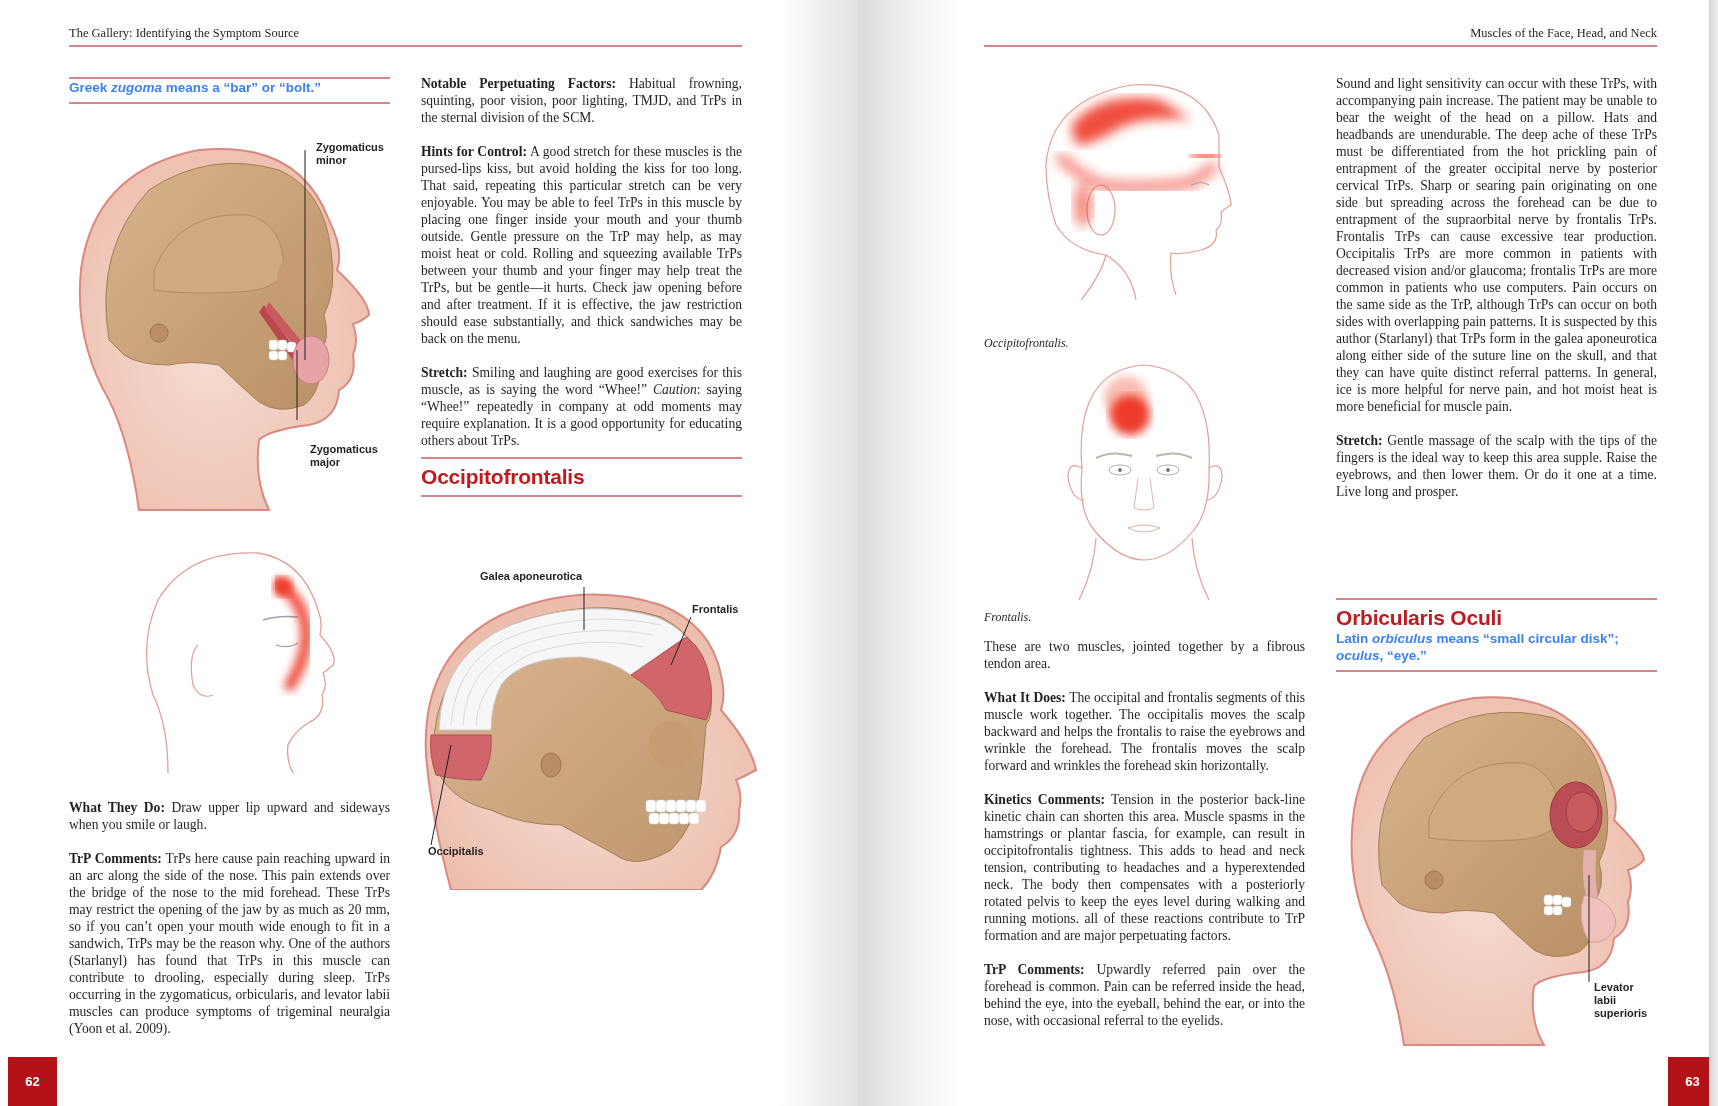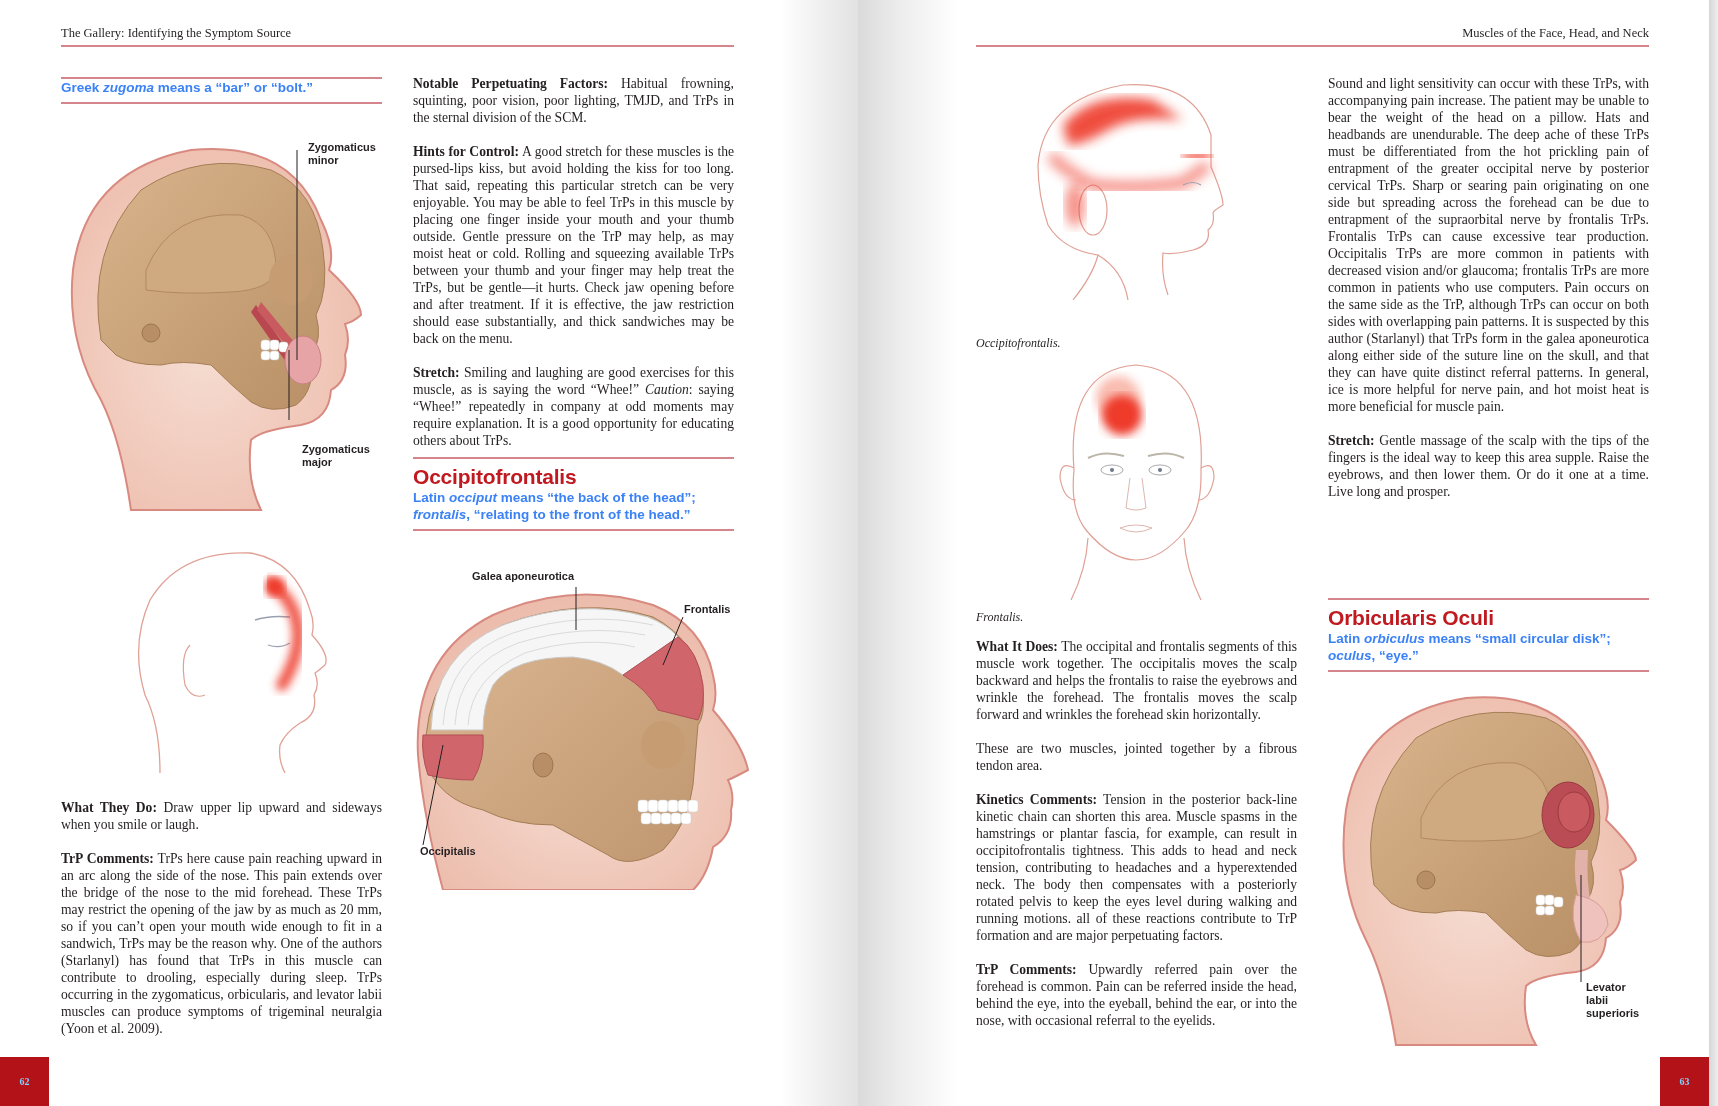--- a/index.html
+++ b/index.html
@@ -1,19 +1,19 @@
 <!DOCTYPE html>
 <html><head>
   <meta charset="utf-8">
   <style>
     * { box-sizing: border-box; margin: 0; padding: 0; }
     html, body { width: 1718px; height: 1106px; overflow: hidden; background: #ffffff; }
     body { position: relative; font-family: "Liberation Serif", serif; color: #231f20; }
 
-    .page { position: absolute; top: 0; height: 1106px; background: #fff; }
+    .page { position: absolute; top: 0; height: 1106px; background: #fff; margin-left: 8px; }
     .page-left { left: 0; width: 858px; }
     .page-right { left: 858px; width: 851px; }
     .gutter-left { position: absolute; left: 780px; top: 0; width: 78px; height: 1106px;
       background: linear-gradient(to right, rgba(255,255,255,0) 0%, #f3f3f3 40%, #e2e2e2 100%); }
     .gutter-right { position: absolute; left: 858px; top: 0; width: 100px; height: 1106px;
       background: linear-gradient(to right, #dadada 0%, #ececec 40%, rgba(255,255,255,0) 100%); }
     .edge-strip { position: absolute; left: 1709px; top: 0; width: 9px; height: 1106px;
       background: linear-gradient(to right, #d6d6d6, #eeeeee); }
 
     .running-head { position: absolute; top: 26px; font-size: 12.5px; color: #231f20; }
@@ -31,21 +31,21 @@
       font-size: 13.5px; line-height: 17px; }
     .sect .sub i { font-style: italic; }
     .sect .rule2 { height: 2px; background: #d4868c; margin-top: 6px; }
 
     .caption { position: absolute; font-style: italic; font-size: 12px; }
 
     .label { position: absolute; font-family: "Liberation Sans", sans-serif; font-weight: bold;
       font-size: 11px; line-height: 13px; color: #231f20; }
 
     .pagenum { position: absolute; top: 1057px; width: 49px; height: 49px; background: #b31218;
-      color: #7dd3fc; font-family: Liberation Serif, serif; font-weight: bold; font-size: 10px;
+      color: #ffffff; font-family: Liberation Sans, sans-serif; font-weight: bold; font-size: 13px;
       display: flex; align-items: center; justify-content: center; }
 
     .illus { position: absolute; }
     svg { display: block; }
   </style>
 </head>
 <body>
 
 <div class="page page-left">
   <div class="running-head" style="left:61px;">The Gallery: Identifying the Symptom Source</div>
@@ -120,21 +120,20 @@
 
   <div class="col" style="left:413px; top:75px;">
     <p><b>Notable Perpetuating Factors:</b><span> Habitual frowning, squinting, poor vision, poor lighting, TMJD, and TrPs in the sternal division of the SCM.</span></p>
     <p><b>Hints for Control:</b><span> A good stretch for these muscles is the pursed-lips kiss, but avoid holding the kiss for too long. That said, repeating this particular stretch can be very enjoyable. You may be able to feel TrPs in this muscle by placing one finger inside your mouth and your thumb outside. Gentle pressure on the TrP may help, as may moist heat or cold. Rolling and squeezing available TrPs between your thumb and your finger may help treat the TrPs, but be gentle—it hurts. Check jaw opening before and after treatment. If it is effective, the jaw restriction should ease substantially, and thick sandwiches may be back on the menu.</span></p>
     <p><b>Stretch:</b><span> Smiling and laughing are good exercises for this muscle, as is saying the word “Whee!” </span><i>Caution</i><span>: saying “Whee!” repeatedly in company at odd moments may require explanation. It is a good opportunity for educating others about TrPs.</span></p>
   </div>
 
   <div class="sect" style="left:413px; top:457px;">
     <div class="rule"></div>
     <div class="title">Occipitofrontalis</div>
-    <div class="sub"><span>Latin </span><i>occiput</i><span> means “the back of the head”;</span><br><i>frontalis</i><span>, “relating to the front of the head.”</span></div>
     <div class="rule2"></div>
   </div>
 
   <div class="illus" style="left:413px; top:585px; width:340px; height:305px;">
     <svg width="340" height="305" viewBox="0 0 340 305">
       <defs>
         <linearGradient id="skullG2" x1="0" y1="0" x2="1" y2="1">
           <stop offset="0" stop-color="#dcb892"></stop>
             <stop offset="1" stop-color="#bf9670"></stop>
         </linearGradient>
@@ -225,22 +224,22 @@
         <circle cx="114" cy="110" r="2" fill="#6a7a8a"></circle>
       <path d="M84 118 L80 148 Q90 152 100 148 L96 118" fill="none" stroke="#ddb7ad" stroke-width="1"></path>
       <path d="M74 168 Q90 162 106 168 Q90 176 74 168 Z" fill="none" stroke="#ddb7ad" stroke-width="1"></path>
       <circle cx="72" cy="38" r="22" fill="#f7a08f" filter="url(#blur3)" opacity="0.7"></circle>
       <circle cx="76" cy="55" r="20" fill="#ee3b2a" filter="url(#blur3)"></circle>
     </svg>
   </div>
   <div class="caption" style="left:118px; top:610px;">Frontalis.</div>
 
   <div class="col" style="left:118px; top:638px;">
+    <p>These are two muscles, jointed together by a fibrous tendon area.</p>
     <p><b>What It Does:</b><span> The occipital and frontalis segments of this muscle work together. The occipitalis moves the scalp backward and helps the frontalis to raise the eyebrows and wrinkle the forehead. The frontalis moves the scalp forward and wrinkles the forehead skin horizontally.</span></p>
-    <p>These are two muscles, jointed together by a fibrous tendon area.</p>
     <p><b>Kinetics Comments:</b><span> Tension in the posterior back-line kinetic chain can shorten this area. Muscle spasms in the hamstrings or plantar fascia, for example, can result in occipitofrontalis tightness. This adds to head and neck tension, contributing to headaches and a hyperextended neck. The body then compensates with a posteriorly rotated pelvis to keep the eyes level during walking and running motions. all of these reactions contribute to TrP formation and are major perpetuating factors.</span></p>
     <p><b>TrP Comments:</b><span> Upwardly referred pain over the forehead is common. Pain can be referred inside the head, behind the eye, into the eyeball, behind the ear, or into the nose, with occasional referral to the eyelids.</span></p>
   </div>
 
   <div class="col" style="left:470px; top:75px;">
     <p>Sound and light sensitivity can occur with these TrPs, with accompanying pain increase. The patient may be unable to bear the weight of the head on a pillow. Hats and headbands are unendurable. The deep ache of these TrPs must be differentiated from the hot prickling pain of entrapment of the greater occipital nerve by posterior cervical TrPs. Sharp or searing pain originating on one side but spreading across the forehead can be due to entrapment of the supraorbital nerve by frontalis TrPs. Frontalis TrPs can cause excessive tear production. Occipitalis TrPs are more common in patients with decreased vision and/or glaucoma; frontalis TrPs are more common in patients who use computers. Pain occurs on the same side as the TrP, although TrPs can occur on both sides with overlapping pain patterns. It is suspected by this author (Starlanyl) that TrPs form in the galea aponeurotica along either side of the suture line on the skull, and that they can have quite distinct referral patterns. In general, ice is more helpful for nerve pain, and hot moist heat is more beneficial for muscle pain.</p>
     <p><b>Stretch:</b><span> Gentle massage of the scalp with the tips of the fingers is the ideal way to keep this area supple. Raise the eyebrows, and then lower them. Or do it one at a time. Live long and prosper.</span></p>
   </div>
 
   <div class="sect" style="left:470px; top:598px;">

